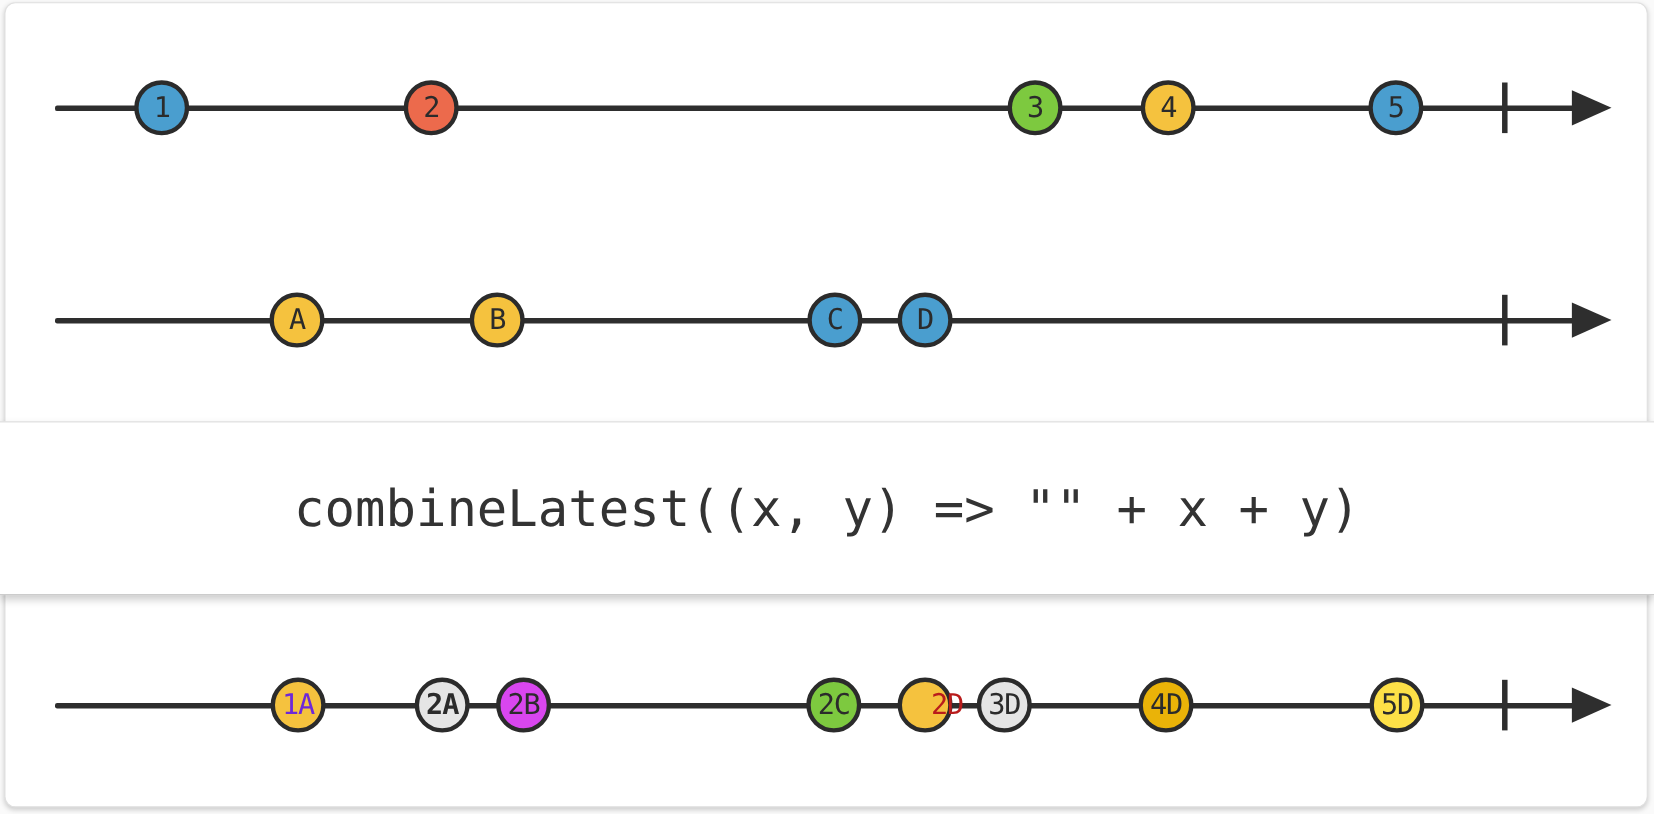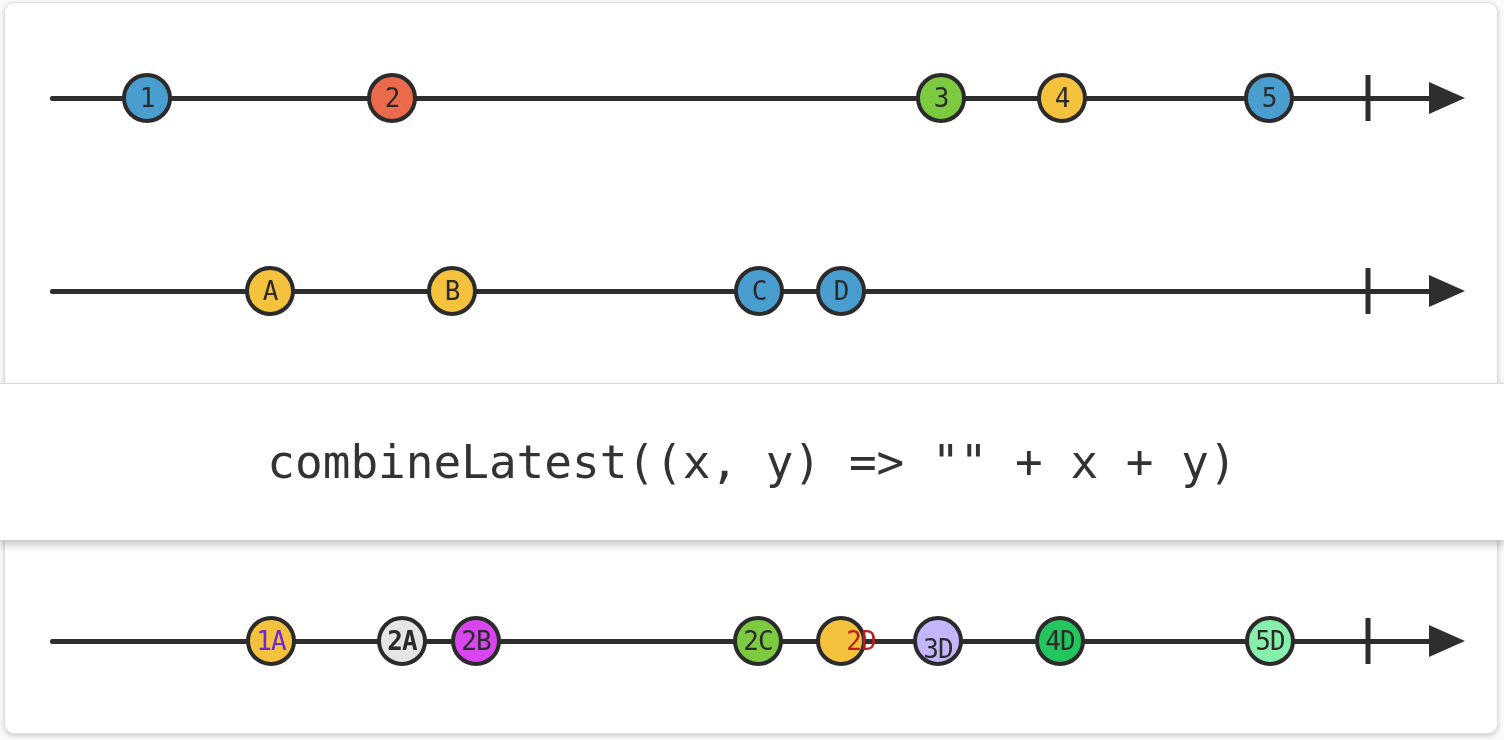--- a/index.html
+++ b/index.html
@@ -141,27 +141,27 @@
       </div>
       <div class="marble" style="left: 471px; background: #d946ef; border-color: rgb(43, 43, 43); text-align: center;">
         <span style="color: rgb(43, 43, 43);">2B</span>
       </div>
       <div class="marble" style="left: 753px; background: rgb(125, 201, 63); border-color: rgb(43, 43, 43); align-items: center;">
         <span style="color: rgb(43, 43, 43);">2C</span>
       </div>
       <div class="marble" style="left: 836px; background: rgb(245, 194, 62); border-color: rgb(43, 43, 43);">
         <span style="color: #b91c1c; margin-left: 40px;">2D</span>
       </div>
-      <div class="marble" style="left: 933px; background: #c4b5fd; border-color: rgb(43, 43, 43); align-items: flex-end;">
+      <div class="marble" style="left: 908px; background: #e5e5e5; border-color: rgb(43, 43, 43);">
         <span style="color: rgb(43, 43, 43);">3D</span>
       </div>
-      <div class="marble" style="left: 1055px; background: #22c55e; border-color: rgb(43, 43, 43);">
+      <div class="marble" style="left: 1055px; background: #eab308; border-color: rgb(43, 43, 43);">
         <span style="color: rgb(43, 43, 43);">4D</span>
       </div>
-      <div class="marble" style="left: 1265px; background: #86efac; border-color: rgb(43, 43, 43);">
+      <div class="marble" style="left: 1265px; background: #fde047; border-color: rgb(43, 43, 43);">
         <span style="color: rgb(43, 43, 43);">5D</span>
       </div>
     </div>
 
 </div>
 
 <div class="opbox">
   <span class="op-label">combineLatest((x, y) =&gt; "" + x + y)</span>
 </div>
 

